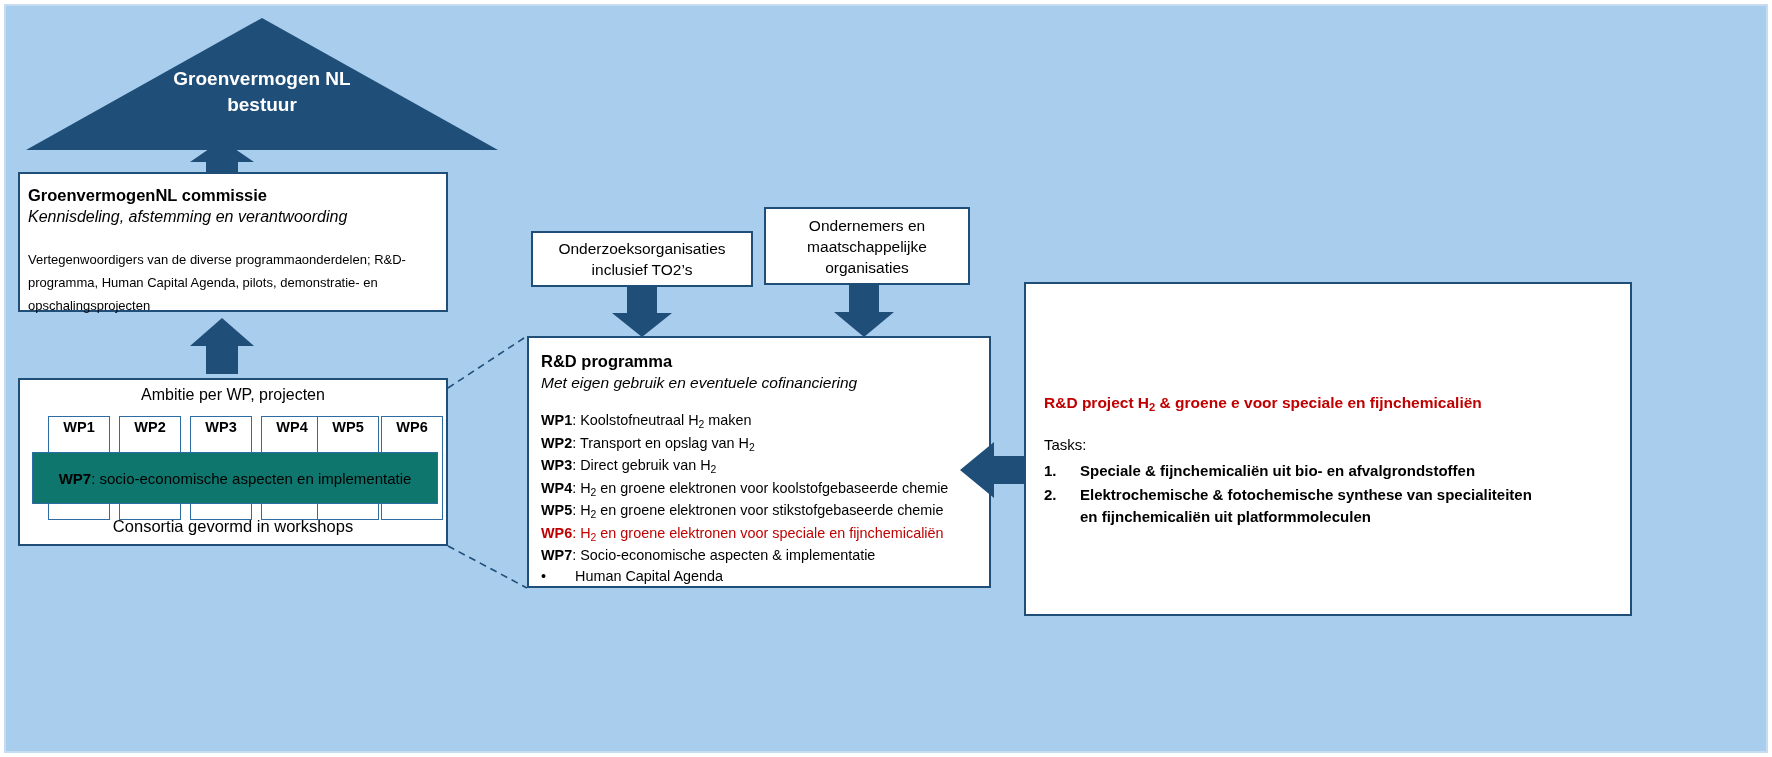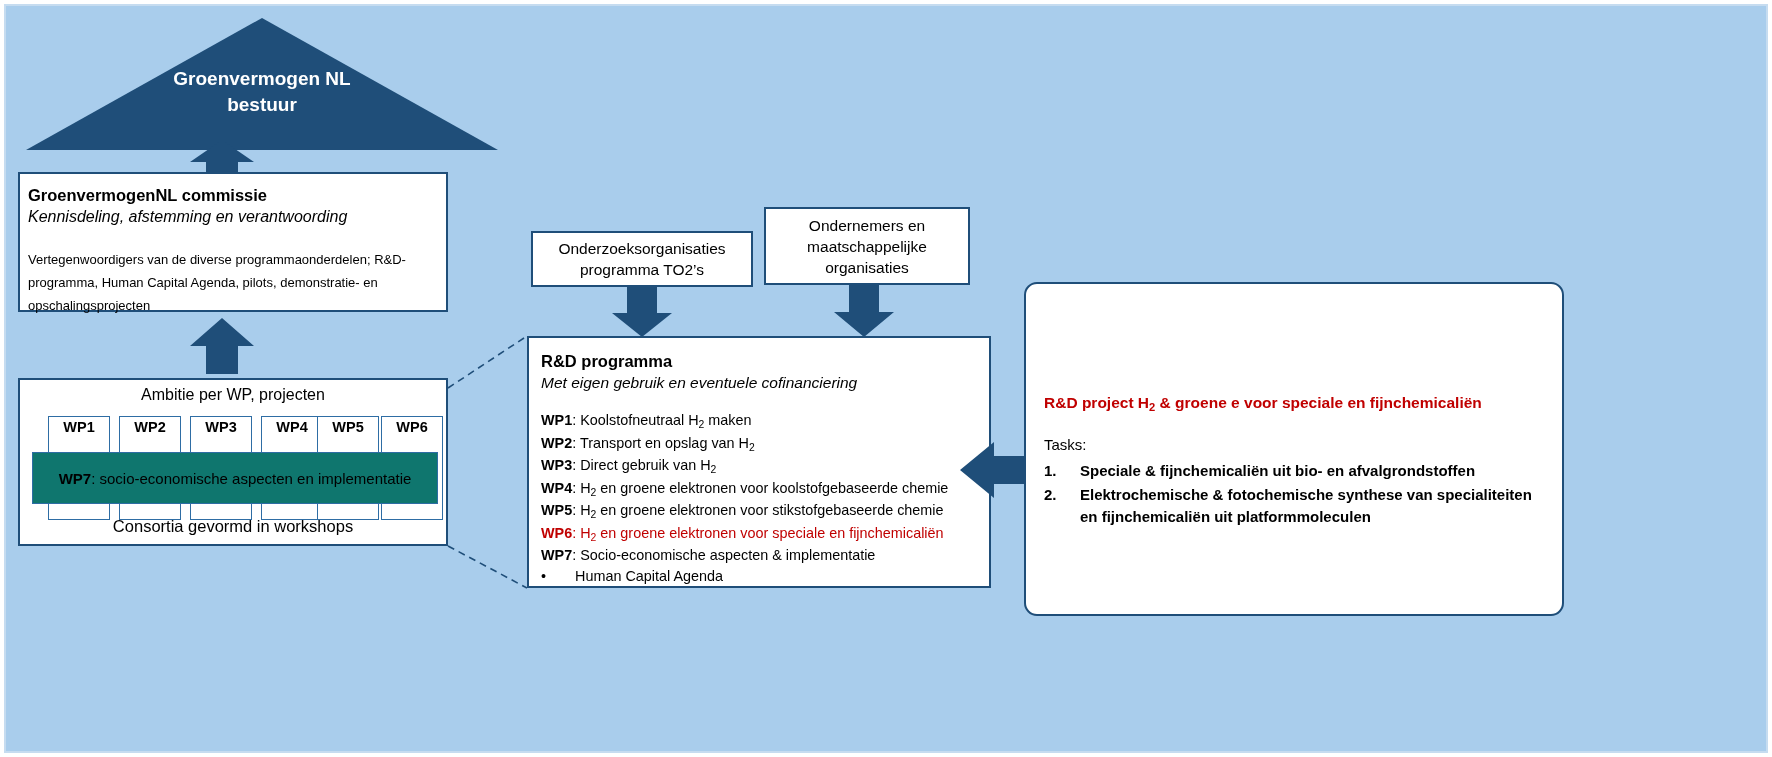--- a/index.html
+++ b/index.html
@@ -116,21 +116,21 @@
   .rd-list{margin-top:16px;}
   .rd-item{font-size:14.4px;color:#000;line-height:20.5px;white-space:nowrap;}
   .rd-item b{font-weight:bold;}
   .rd-item.red{color:#c00000;}
   .rd-item.red b{color:#c00000;}
   .rd-bullet{font-size:14.4px;color:#000;line-height:20.5px;}
   .rd-bullet .dot{display:inline-block;width:34px;}
   sub{font-size:72%;vertical-align:baseline;position:relative;top:3px;}
 
   
-  #project-box{ left:1024px; top:282px; width:540px; height:334px; padding:0 18px;border-radius:13px;}
+  #project-box{ left:1024px; top:282px; width:608px; height:334px; padding:0 18px;}
   .pj-title{
     position:absolute; left:18px; top:108px; width:512px;
     font-size:15.5px; font-weight:bold; color:#c00000; line-height:22px;
   }
   .pj-tasks-label{
     position:absolute; left:18px; top:152px;
     font-size:15px; color:#000;
   }
   .pj-tasks{
     position:absolute; left:18px; top:176px; width:508px;
@@ -209,21 +209,21 @@
       </div>
 
     <div id="wp7-band">
       <span><b>WP7</b><span>: socio-economische aspecten en implementatie</span></span>
     </div>
 
     <div class="amb-foot">Consortia gevormd in workshops</div>
   </div>
 
   <div class="wbox" id="onderzoek-box">
-    <span>Onderzoeksorganisaties programma TO2’s</span>
+    <span>Onderzoeksorganisaties inclusief TO2’s</span>
   </div>
   <div class="wbox" id="ondernemers-box">
     <span>Ondernemers en maatschappelijke organisaties</span>
   </div>
 
   <div class="downarrow" style="left:610px; top:287px; width:64px; height:50px;">
     <svg width="64" height="50" viewBox="0 0 64 50">
       <polygon points="17,0 47,0 47,26 62,26 32,50 2,26 17,26" fill="#1f4e79"></polygon>
     </svg>
   </div>

